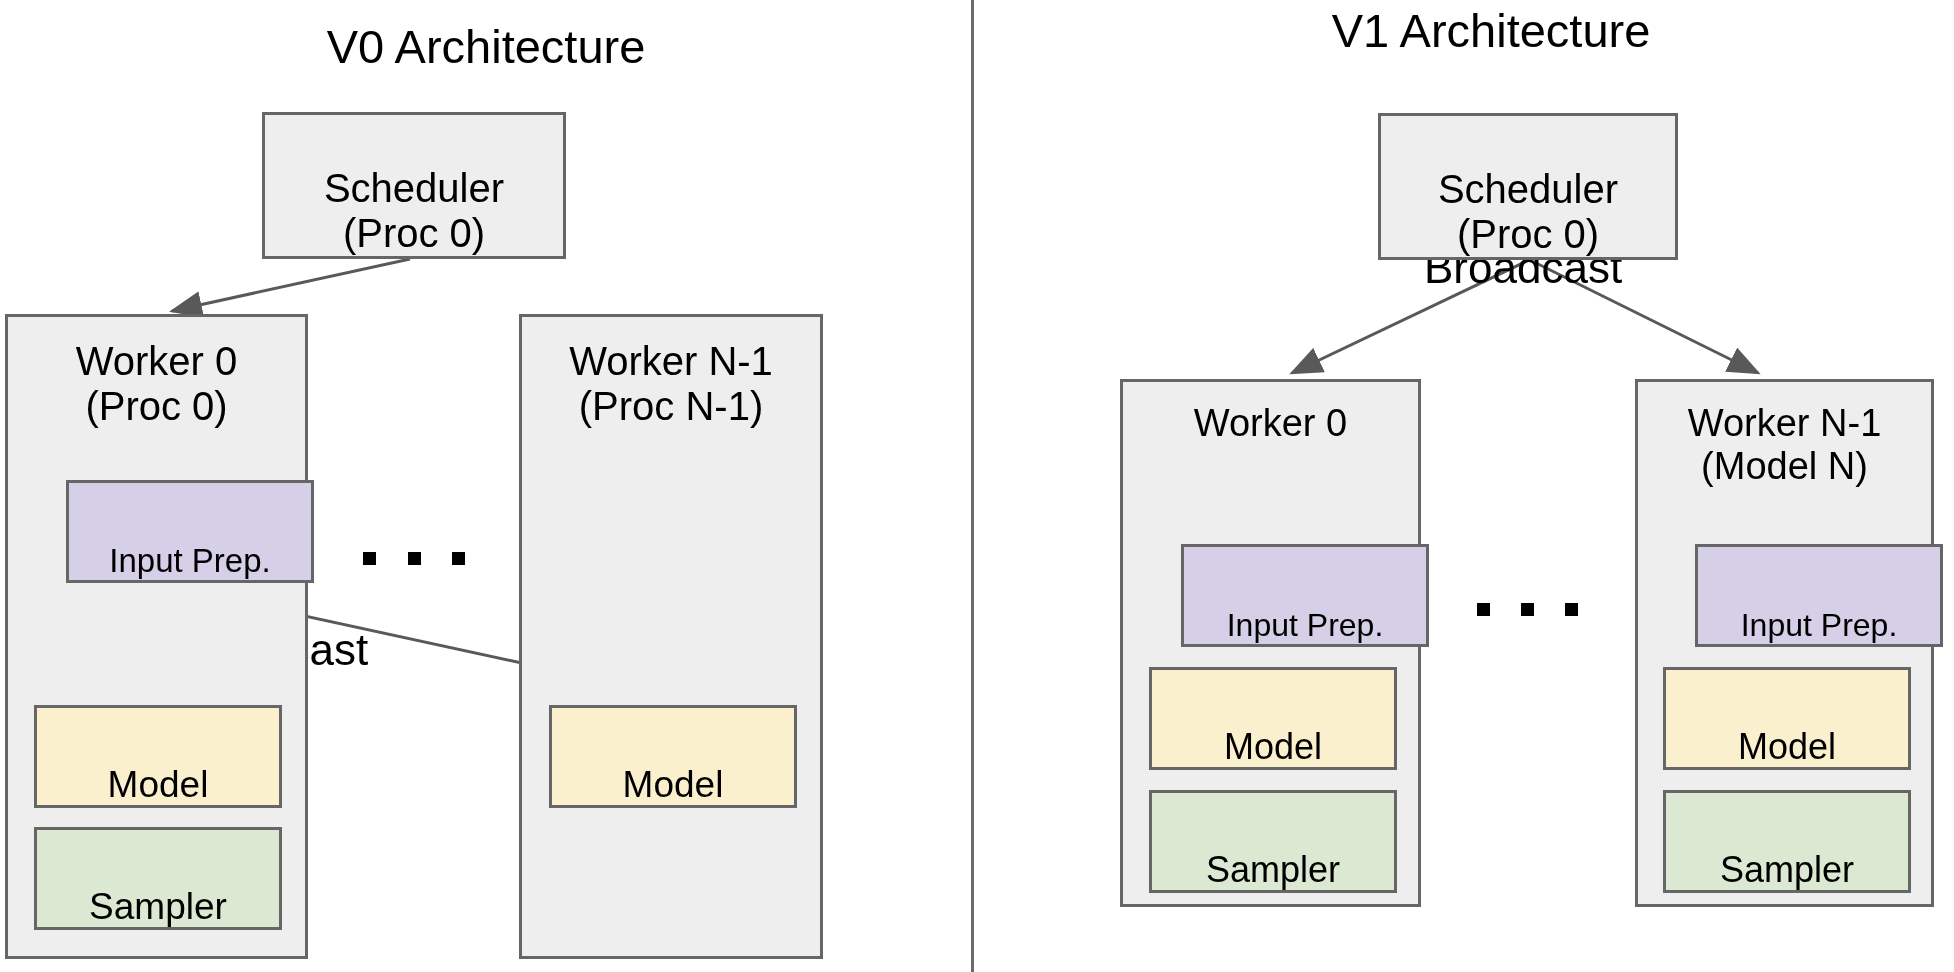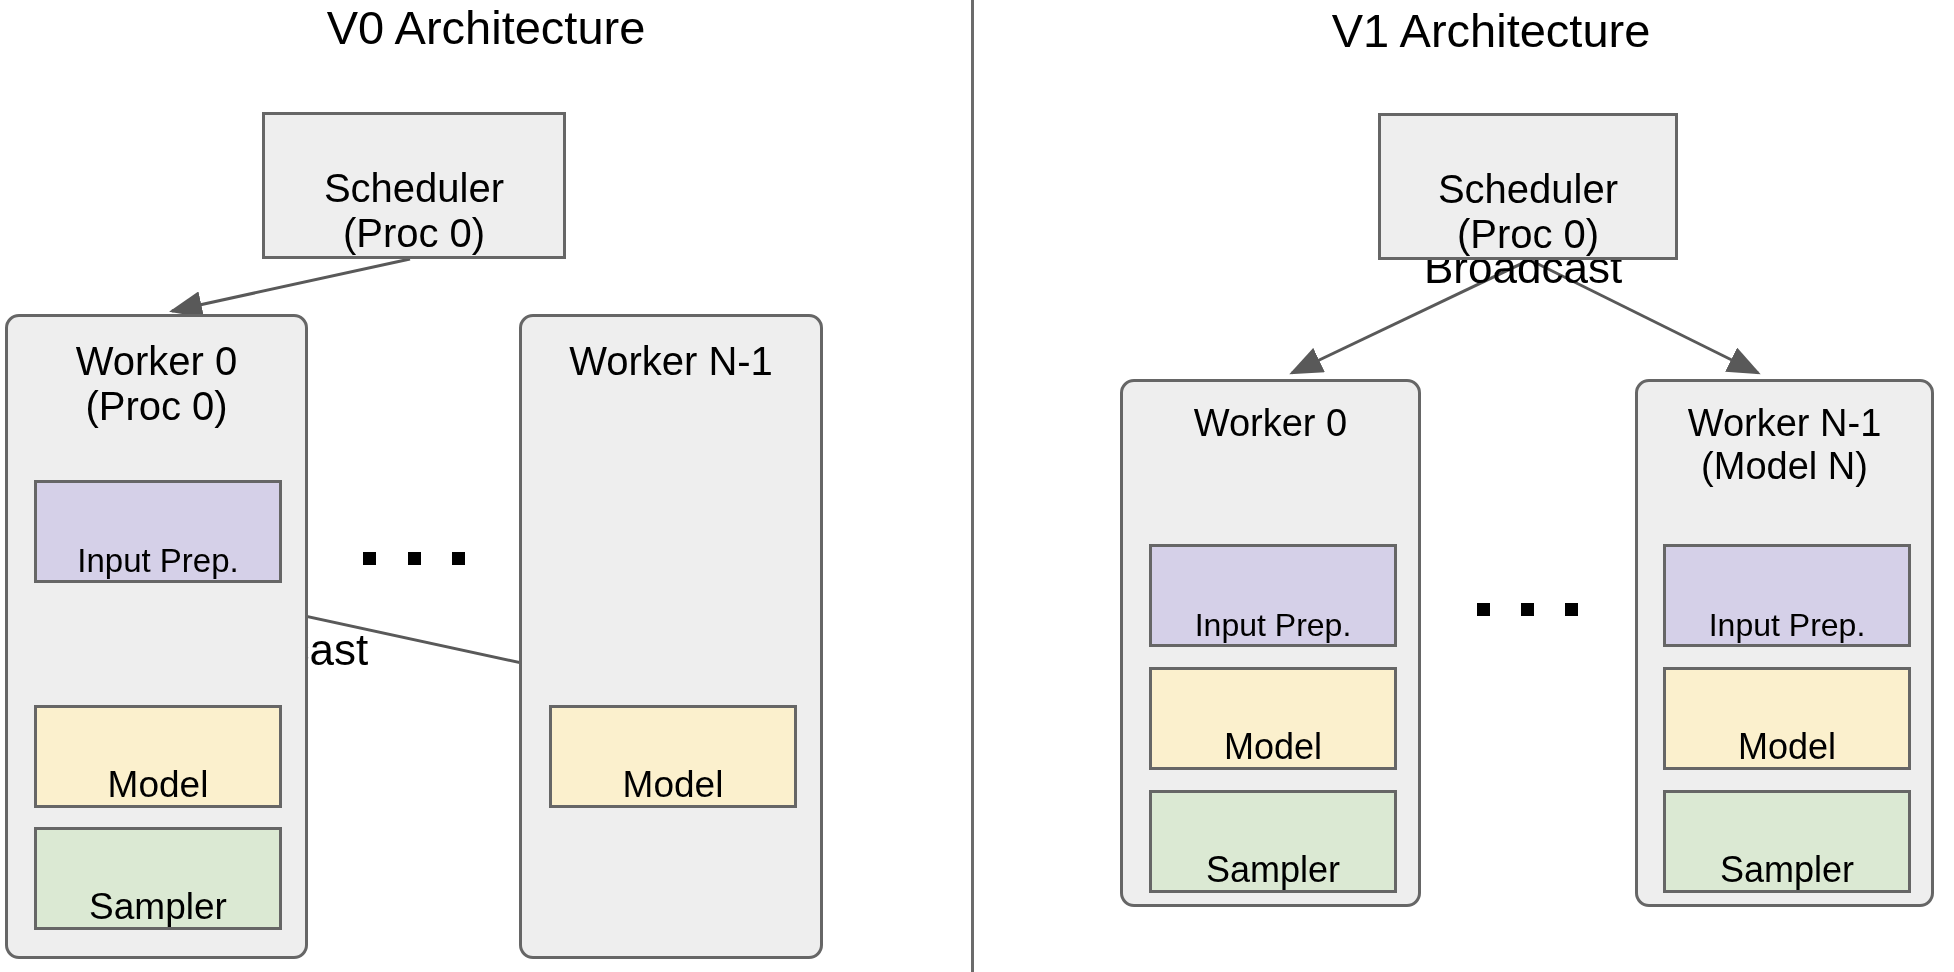--- a/index.html
+++ b/index.html
@@ -48,28 +48,27 @@
     border: 3px solid #666666;
     display: flex;
     flex-direction: column;
     align-items: center;
     justify-content: flex-end;
     text-align: center;
     line-height: 1.12;
     color: #000000;
   }
   .node.grey  { background: #eeeeee; }
-  .node.purple{ background: #d5d0e8; }
+  .node.purple{ background: #d5d0e8; margin-left: 32px; }
   .node.yellow{ background: #fbf0cd; }
   .node.green { background: #dbe9d3; }
 
   
   .container {
     display: block;
-    border-radius: 14px;
   }
   .container > .container-title {
     position: absolute;
     left: 0;
     right: 0;
     text-align: center;
     white-space: nowrap;
   }
 
   .ttl-line { display: block; }
@@ -105,21 +104,21 @@
     background: #000000;
   }
 </style>
 </head>
 <body>
 
 <div id="canvas">
 
   <div class="panel" id="panel-v0">
 
-    <div class="panel-title" style="left:0; top:3px; width:972px;">V0 Architecture</div>
+    <div class="panel-title" style="left:0; top:22px; width:972px;">V0 Architecture</div>
 
     <svg class="edges" viewBox="0 0 972 972">
       <defs>
         <marker id="ah-v0" markerWidth="11" markerHeight="9" refX="10" refY="4.5" orient="auto" markerUnits="strokeWidth">
           <path d="M0,0 L11,4.5 L0,9 z" fill="#595959"></path>
         </marker>
       </defs>
 
       <line x1="410" y1="259" x2="172" y2="311" stroke="#595959" stroke-width="3" marker-end="url(#ah-v0)"></line>
 
@@ -147,20 +146,21 @@
         <span>Model</span>
       </div>
       <div class="node green" style="left:26px; top:510px; width:248px; height:103px; font-size:37px;">
         <span>Sampler</span>
       </div>
     </div>
 
     <div class="node grey container" style="left:519px; top:314px; width:304px; height:645px;">
       <div class="container-title" style="top:22px; font-size:40px;">
         <span class="ttl-line">Worker N-1</span>
+        <span class="ttl-line">(Proc N-1)</span>
       </div>
       <div class="node yellow" style="left:27px; top:388px; width:248px; height:103px; font-size:37px;">
         <span>Model</span>
       </div>
     </div>
 
     <div class="dots" style="left:363px; top:552px; width:102px; height:13px;">
       <span></span>
       <span></span>
       <span></span>

